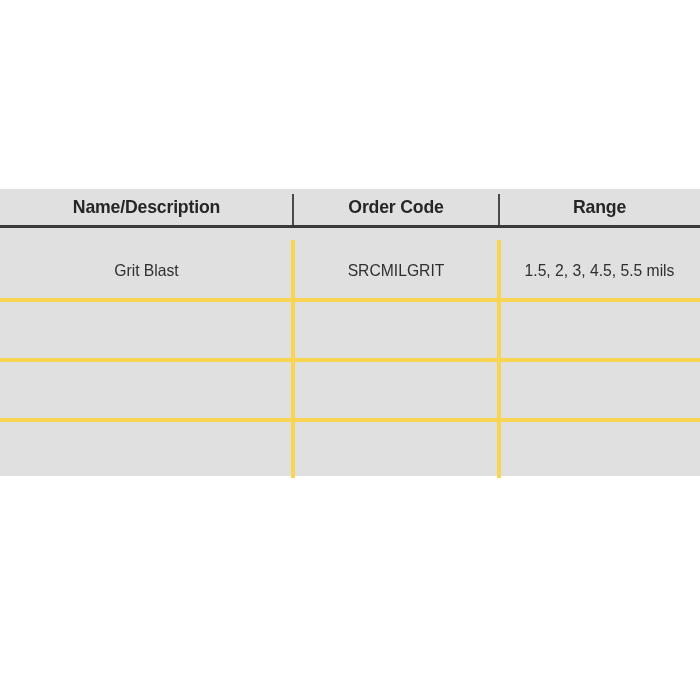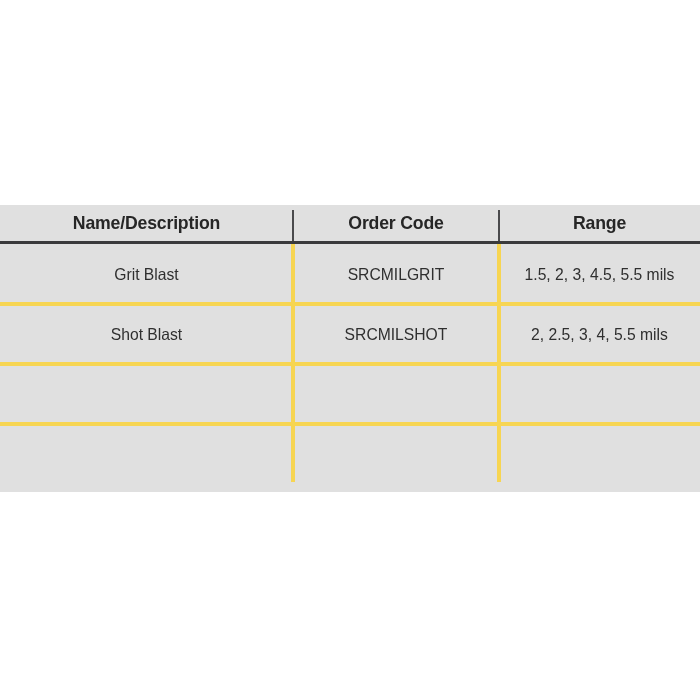--- a/index.html
+++ b/index.html
@@ -19,21 +19,21 @@
     position: relative;
     width: 700px;
     height: 700px;
     background: #ffffff;
   }
 
   
   .spec-table {
     position: absolute;
     left: 0;
-    top: 205px;
+    top: 189px;
     width: 700px;
     height: 287px;
     background: #e0e0e0;
     box-sizing: border-box;
   }
 
   
   .thead {
     position: relative;
     display: flex;
@@ -70,20 +70,21 @@
   .head-sep.s2 { left: 498px; }
 
   
   .tbody {
     position: relative;
   }
   .tr {
     display: flex;
     height: 60px;
     position: relative;
+    margin-top: 12px;
   }
   .td {
     display: flex;
     align-items: center;
     justify-content: center;
     box-sizing: border-box;
     font-size: 16.5px;
     color: #2f2f2f;
     font-family: "Liberation Sans", sans-serif;
     transform: scaleX(0.95);
@@ -136,25 +137,20 @@
 
     <div class="tbody">
 
       <div class="tr">
         <div class="td col-1">Grit Blast</div>
         <div class="td col-2">SRCMILGRIT</div>
         <div class="td col-3">1.5, 2, 3, 4.5, 5.5 mils</div>
       </div>
 
 
-      <div class="tr">
-        <div class="td col-1">Shot Blast</div>
-        <div class="td col-2">SRCMILSHOT</div>
-        <div class="td col-3">2, 2.5, 3, 4, 5.5 mils</div>
-      </div>
 
 
       <div class="row-rule r1"></div>
       <div class="row-rule r2"></div>
       <div class="row-rule r3"></div>
 
       <div class="col-rule c1"></div>
       <div class="col-rule c2"></div>
 
     </div>

